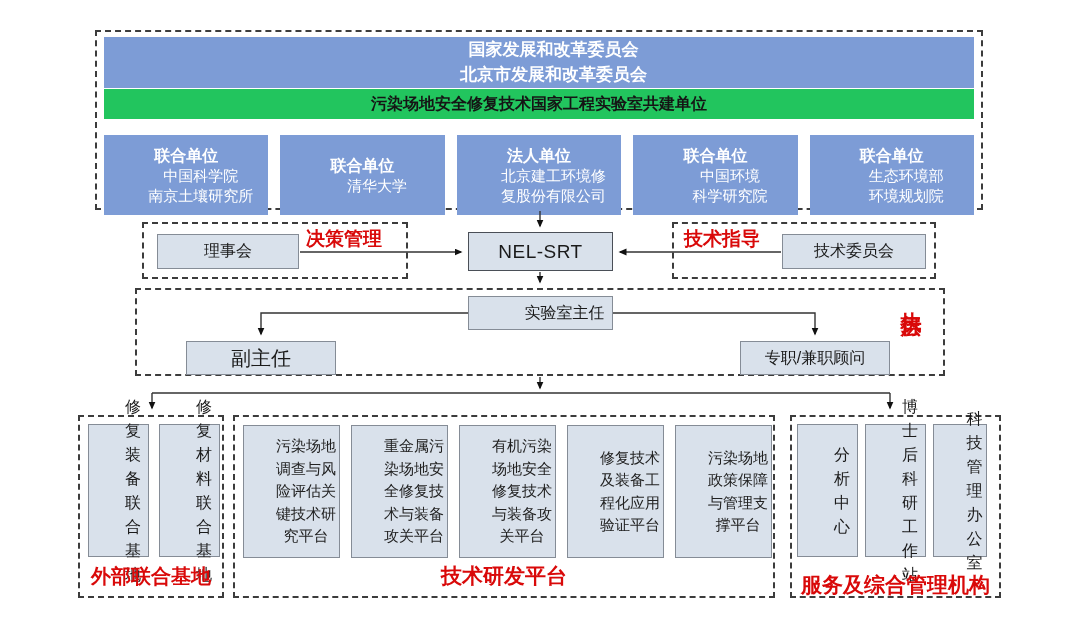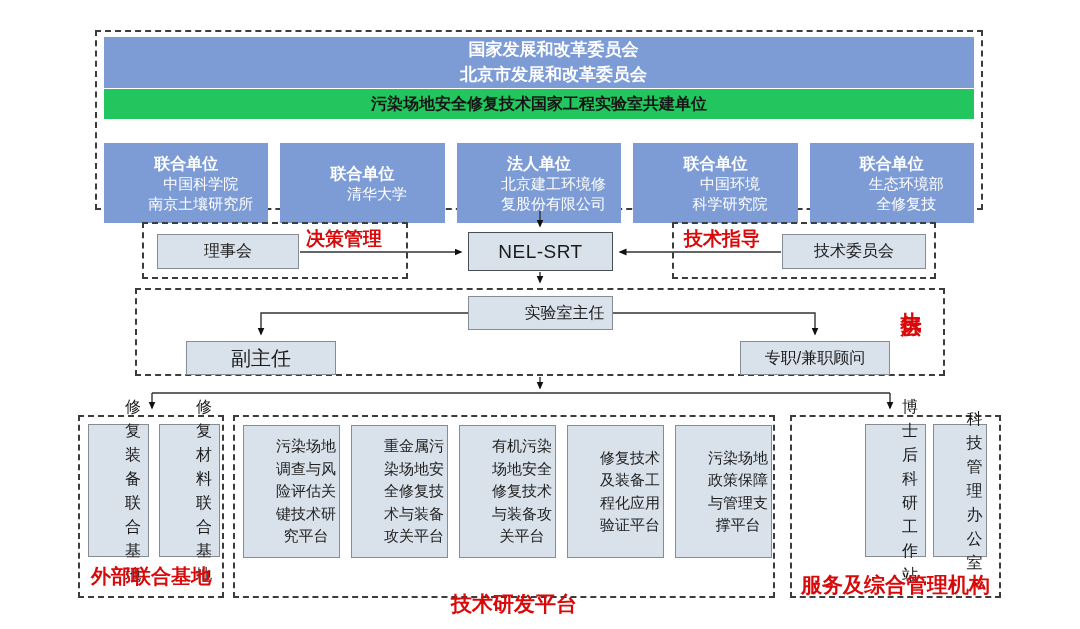--- a/index.html
+++ b/index.html
@@ -18,21 +18,21 @@
   
   #top-group{left:95px;top:30px;width:888px;height:180px;padding:5px 7px;}
   #top-header{
     height:51px;display:flex;flex-direction:column;align-items:center;justify-content:center;
     font-size:17px;font-weight:700;line-height:1.45;
   }
   #top-subheader{
     height:30px;margin-top:1px;background:#22c55e;display:flex;align-items:center;justify-content:center;
     font-size:16px;font-weight:600;color:#151515;
   }
-  #units-row{display:flex;gap:12px;margin-top:24px;height:80px;}
+  #units-row{display:flex;gap:12px;margin-top:16px;height:80px;}
   .unit{
     flex:1;display:flex;flex-direction:column;align-items:center;justify-content:center;
     font-size:15px;line-height:1.32;
   }
   .unit .role{font-size:16px;font-weight:700;}
   
   #decision-group{left:142px;top:222px;width:266px;height:57px;}
   #council-box{left:157px;top:234px;width:142px;height:35px;font-size:16px;}
   #decision-label{left:306px;top:226px;font-size:19px;}
   #nelsrt-box{left:468px;top:232px;width:145px;height:39px;font-size:19px;font-weight:500;letter-spacing:.5px;border:1.6px solid #4a4f57;}
@@ -52,21 +52,21 @@
   .vbox{font-size:16px;line-height:1.5;}
   .platformbox{font-size:15px;line-height:1.5;color:#222;}
   #bases-group{left:78px;top:415px;width:146px;height:183px;}
   #base-1{left:88px;top:424px;width:61px;height:133px;}
   #base-2{left:159px;top:424px;width:61px;height:133px;}
   #bases-label{left:78px;top:563px;width:146px;text-align:center;font-size:20px;}
   #platforms-group{left:233px;top:415px;width:542px;height:183px;}
   .p-box{top:425px;width:97px;height:133px;}
   #platform-1{left:243px;} #platform-2{left:351px;} #platform-3{left:459px;}
   #platform-4{left:567px;} #platform-5{left:675px;}
-  #platforms-label{left:243px;top:562px;width:542px;text-align:center;font-size:21px;margin-top:28px;}
+  #platforms-label{left:233px;top:562px;width:542px;text-align:center;font-size:21px;}
   #services-group{left:790px;top:415px;width:211px;height:183px;}
   #service-1{left:797px;top:424px;width:61px;height:133px;}
   #service-2{left:865px;top:424px;width:61px;height:133px;}
   #service-3{left:933px;top:424px;width:54px;height:133px;}
   #services-label{left:790px;top:563px;width:211px;text-align:center;font-size:21px;margin-top:8px;}
   #connector-svg{position:absolute;left:0;top:0;pointer-events:none;}
 </style>
 </head>
 <body>
 
@@ -92,21 +92,21 @@
 复股份有限公司</div>
       </div>
       <div class="bluebox unit">
         <div class="role">联合单位</div>
         <div class="pre">中国环境
 科学研究院</div>
       </div>
       <div class="bluebox unit">
         <div class="role">联合单位</div>
         <div class="pre">生态环境部
-全修复技</div>
+环境规划院</div>
       </div>
     </div>
   </div>
 
   <div class="dashed" id="decision-group"></div>
   <div class="lightbox" id="council-box">理事会</div>
   <div class="redlabel" id="decision-label">决策管理</div>
   <div class="lightbox" id="nelsrt-box">NEL-SRT</div>
   <div class="dashed" id="guidance-group"></div>
   <div class="redlabel" id="guidance-label">技术指导</div>
@@ -149,20 +149,22 @@
 及装备工
 程化应用
 验证平台</div>
   <div class="lightbox platformbox pre p-box" id="platform-5">污染场地
 政策保障
 与管理支
 撑平台</div>
   <div class="redlabel" id="platforms-label">技术研发平台</div>
 
   <div class="dashed" id="services-group"></div>
+  <div class="lightbox vbox pre" id="service-1">分析
+中心</div>
   <div class="lightbox vbox pre" id="service-2">博士
 后科
 研工
 作站</div>
   <div class="lightbox vbox pre" id="service-3">科技
 管理
 办公
 室</div>
   <div class="redlabel" id="services-label">服务及综合管理机构</div>
 

